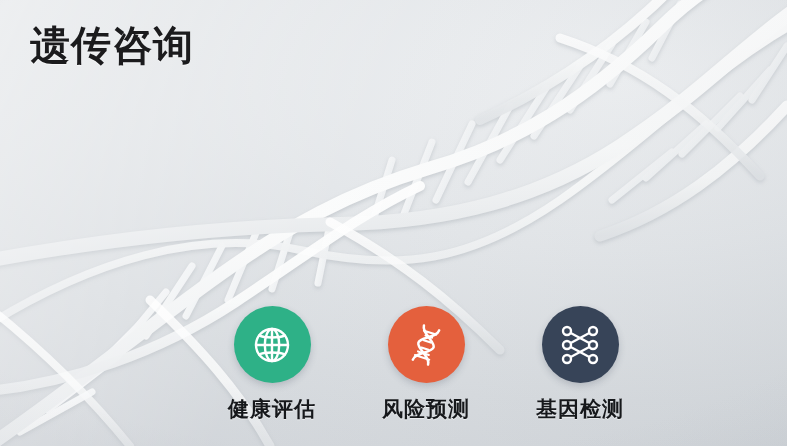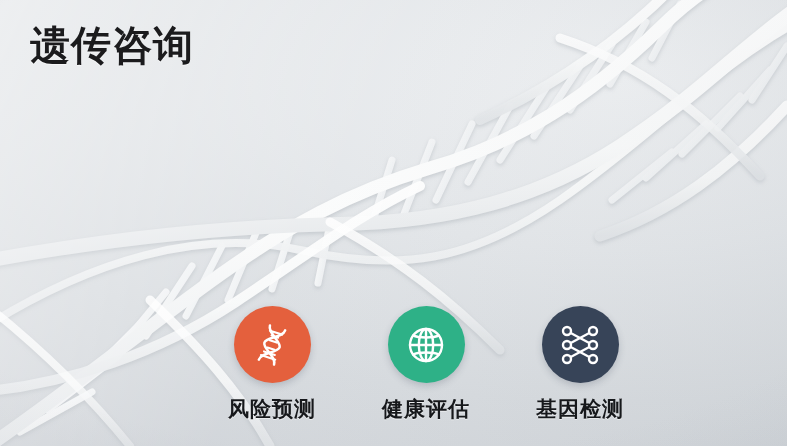--- a/index.html
+++ b/index.html
@@ -157,20 +157,36 @@
       </g>
     </svg>
   </div>
 
   <div class="sheen"></div>
   <div class="vignette"></div>
 
   <h1 class="title">遗传咨询</h1>
 
   <div class="features">
+
+    <div class="feature">
+      <div class="badge" style="background:#2eb187;">
+        <span>
+          <svg width="44" height="44" viewBox="0 0 44 44" fill="none" stroke="#ffffff" stroke-width="2.4" stroke-linecap="round">
+            <circle cx="22" cy="22" r="16"></circle>
+            <ellipse cx="22" cy="22" rx="7.2" ry="16"></ellipse>
+            <line x1="6" y1="22" x2="38" y2="22"></line>
+            <path d="M 9.2 12.4 C 14 15.2, 30 15.2, 34.8 12.4"></path>
+            <path d="M 9.2 31.6 C 14 28.8, 30 28.8, 34.8 31.6"></path>
+            <line x1="22" y1="6" x2="22" y2="38"></line>
+          </svg>
+        </span>
+      </div>
+      <div class="feature-label">健康评估</div>
+    </div>
 
     <div class="feature">
       <div class="badge" style="background:#e4603d;">
         <span>
           <svg width="46" height="46" viewBox="0 0 46 46" fill="none" stroke="#ffffff" stroke-width="2.5" stroke-linecap="round">
             <g transform="rotate(18 23 23)">
               <path d="M 15 5 C 15 13, 31 17, 31 23 C 31 29, 15 33, 15 41"></path>
               <path d="M 31 5 C 31 13, 15 17, 15 23 C 15 29, 31 33, 31 41"></path>
               <g stroke-width="2.1">
                 <line x1="16.6" y1="10" x2="29.4" y2="10"></line>
@@ -181,36 +197,20 @@
                 <line x1="19.4" y1="26.8" x2="26.8" y2="26.8"></line>
               </g>
             </g>
           </svg>
         </span>
       </div>
       <div class="feature-label">风险预测</div>
     </div>
 
     <div class="feature">
-      <div class="badge" style="background:#2eb187;">
-        <span>
-          <svg width="44" height="44" viewBox="0 0 44 44" fill="none" stroke="#ffffff" stroke-width="2.4" stroke-linecap="round">
-            <circle cx="22" cy="22" r="16"></circle>
-            <ellipse cx="22" cy="22" rx="7.2" ry="16"></ellipse>
-            <line x1="6" y1="22" x2="38" y2="22"></line>
-            <path d="M 9.2 12.4 C 14 15.2, 30 15.2, 34.8 12.4"></path>
-            <path d="M 9.2 31.6 C 14 28.8, 30 28.8, 34.8 31.6"></path>
-            <line x1="22" y1="6" x2="22" y2="38"></line>
-          </svg>
-        </span>
-      </div>
-      <div class="feature-label">健康评估</div>
-    </div>
-
-    <div class="feature">
       <div class="badge" style="background:#374458;">
         <span>
           <svg width="44" height="44" viewBox="0 0 44 44" fill="none" stroke="#ffffff" stroke-width="2.4" stroke-linecap="round">
             <line x1="9" y1="8" x2="35" y2="22"></line>
             <line x1="35" y1="8" x2="9" y2="22"></line>
             <line x1="9" y1="22" x2="35" y2="36"></line>
             <line x1="35" y1="22" x2="9" y2="36"></line>
             <circle cx="9" cy="8" r="4" fill="#374458"></circle>
             <circle cx="35" cy="8" r="4" fill="#374458"></circle>
             <circle cx="9" cy="22" r="4" fill="#374458"></circle>

